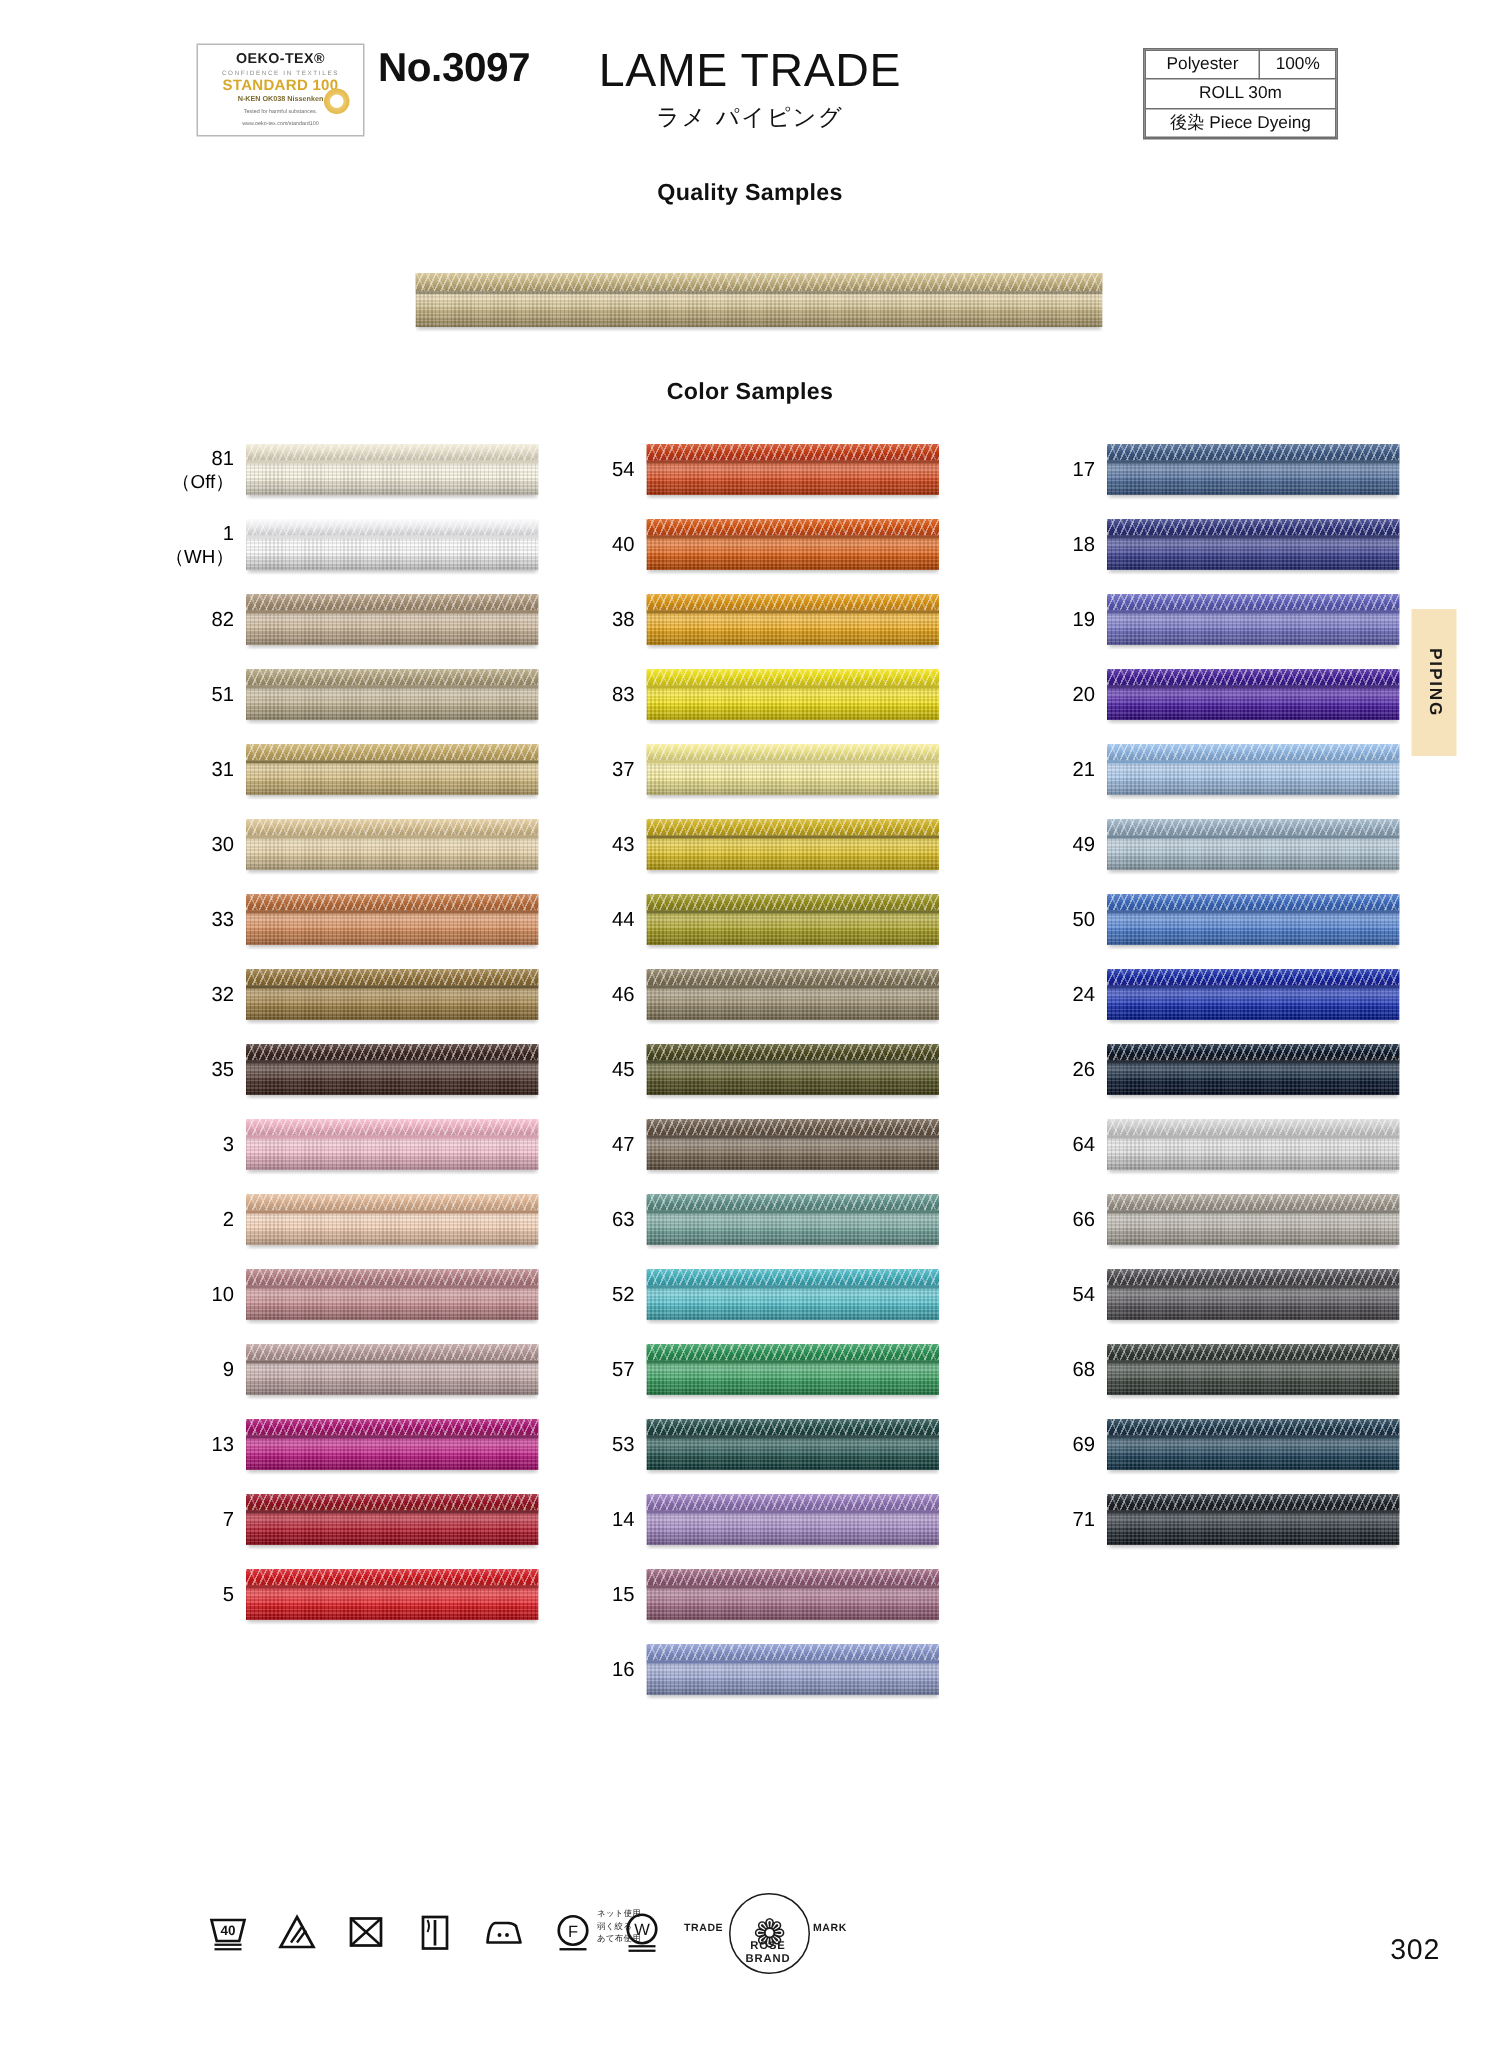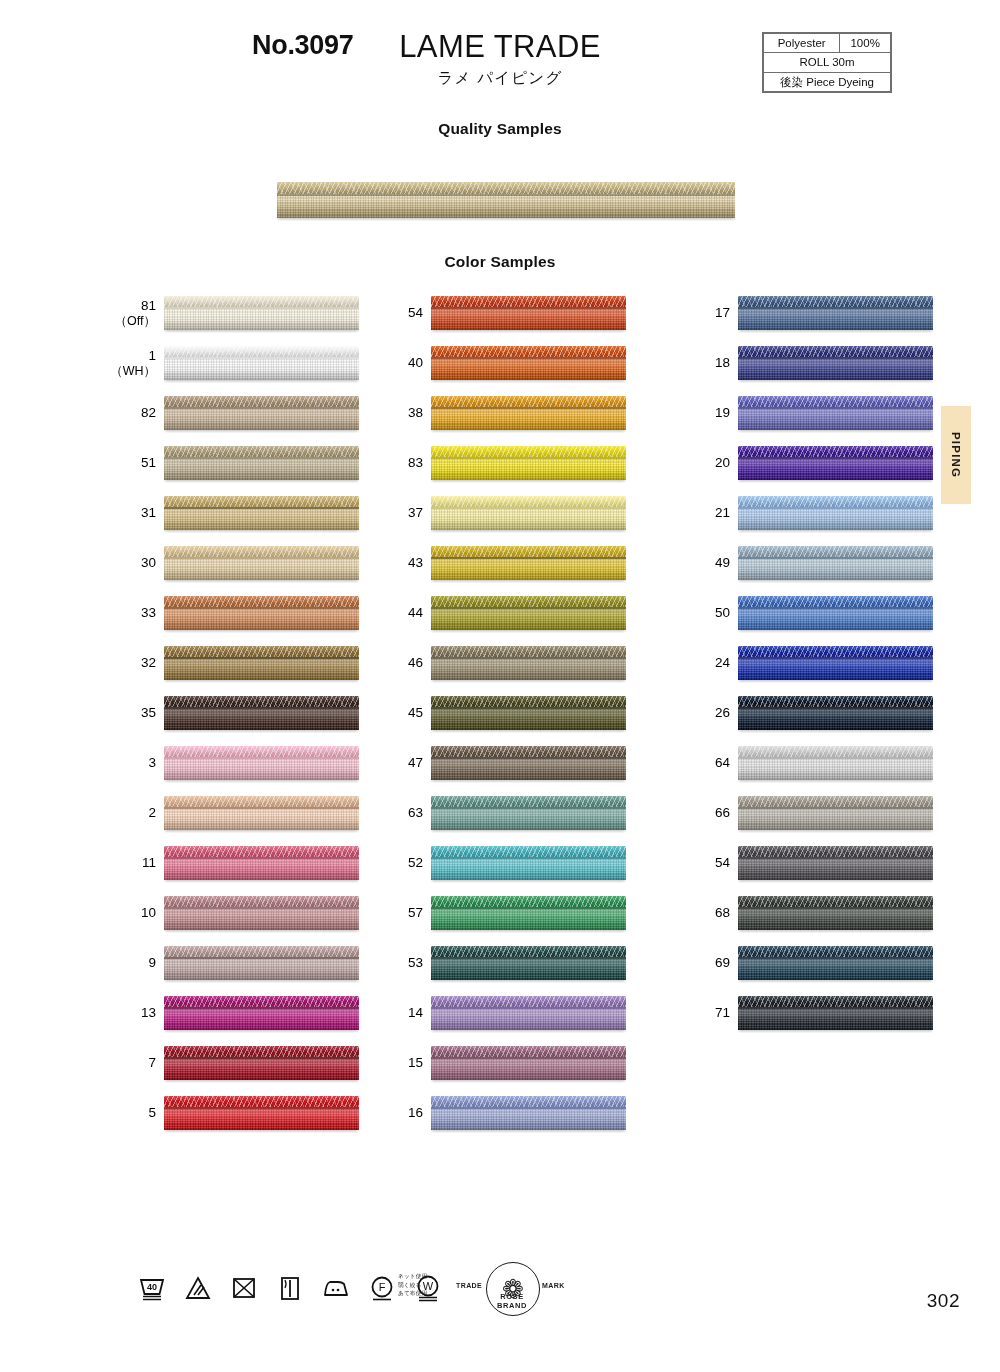--- a/index.html
+++ b/index.html
@@ -193,20 +193,29 @@
     font-size:19px;color:#111;letter-spacing:.5px;
   }
 </style>
 </head>
 <body>
 
 <div class="page">
 
   <div class="header">
 
+    <div class="oeko">
+      <div class="ot1">OEKO-TEX®</div>
+      <div class="ot2">CONFIDENCE IN TEXTILES</div>
+      <div class="ot3">STANDARD 100</div>
+      <div class="ot4">N-KEN OK038 Nissenken</div>
+      <div class="ot5">Tested for harmful substances.</div>
+      <div class="ot5">www.oeko-tex.com/standard100</div>
+      <div class="sun"></div>
+    </div>
 
     <div class="prodno">No.3097</div>
     <div class="title-en">LAME TRADE</div>
     <div class="title-jp">ラメ パイピング</div>
 
     <div class="spec">
       <table>
         <tbody>
             <tr>
           <td>Polyester</td>
@@ -422,37 +431,20 @@
           </div>
           <div class="swatch">
             <div class="tape">
               <div class="body" style="background: linear-gradient(rgb(251, 215, 188) 0%, rgb(241, 205, 178) 40%, rgb(246, 210, 183) 62%, rgb(216, 180, 153) 100%);"></div>
               <div class="rib"></div>
               <div class="weft"></div>
               <div class="cord" style="background: linear-gradient(rgb(230, 190, 158) 0%, rgb(210, 170, 138) 50%, rgb(174, 134, 102) 100%);">
                 <div class="spark"></div>
               </div>
               <div class="seam" style="background: rgb(169, 121, 90);"></div>
-              <div class="sheen"></div>
-            </div>
-          </div>
-        </div>
-        <div class="swatch-row">
-          <div class="swatch-label">
-            <div>11</div>
-          </div>
-          <div class="swatch">
-            <div class="tape">
-              <div class="body" style="background: linear-gradient(rgb(238, 123, 153) 0%, rgb(228, 113, 143) 40%, rgb(233, 118, 148) 62%, rgb(203, 88, 118) 100%);"></div>
-              <div class="rib"></div>
-              <div class="weft"></div>
-              <div class="cord" style="background: linear-gradient(rgb(220, 102, 131) 0%, rgb(200, 82, 111) 50%, rgb(164, 46, 75) 100%);">
-                <div class="spark"></div>
-              </div>
-              <div class="seam" style="background: rgb(163, 59, 86);"></div>
               <div class="sheen"></div>
             </div>
           </div>
         </div>
         <div class="swatch-row">
           <div class="swatch-label">
             <div>10</div>
           </div>
           <div class="swatch">
             <div class="tape">

